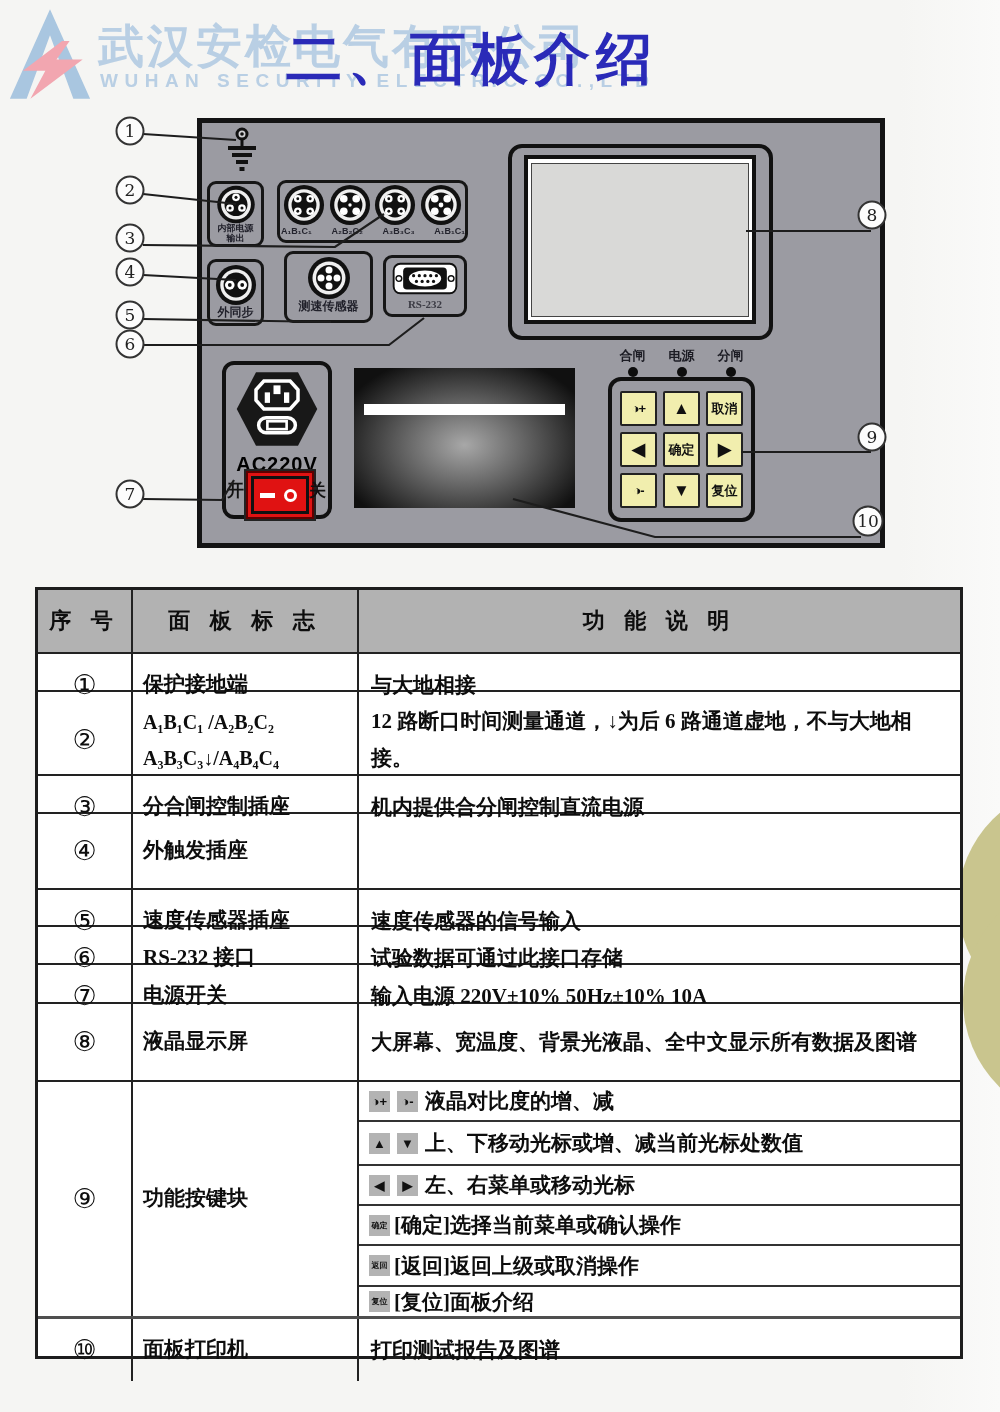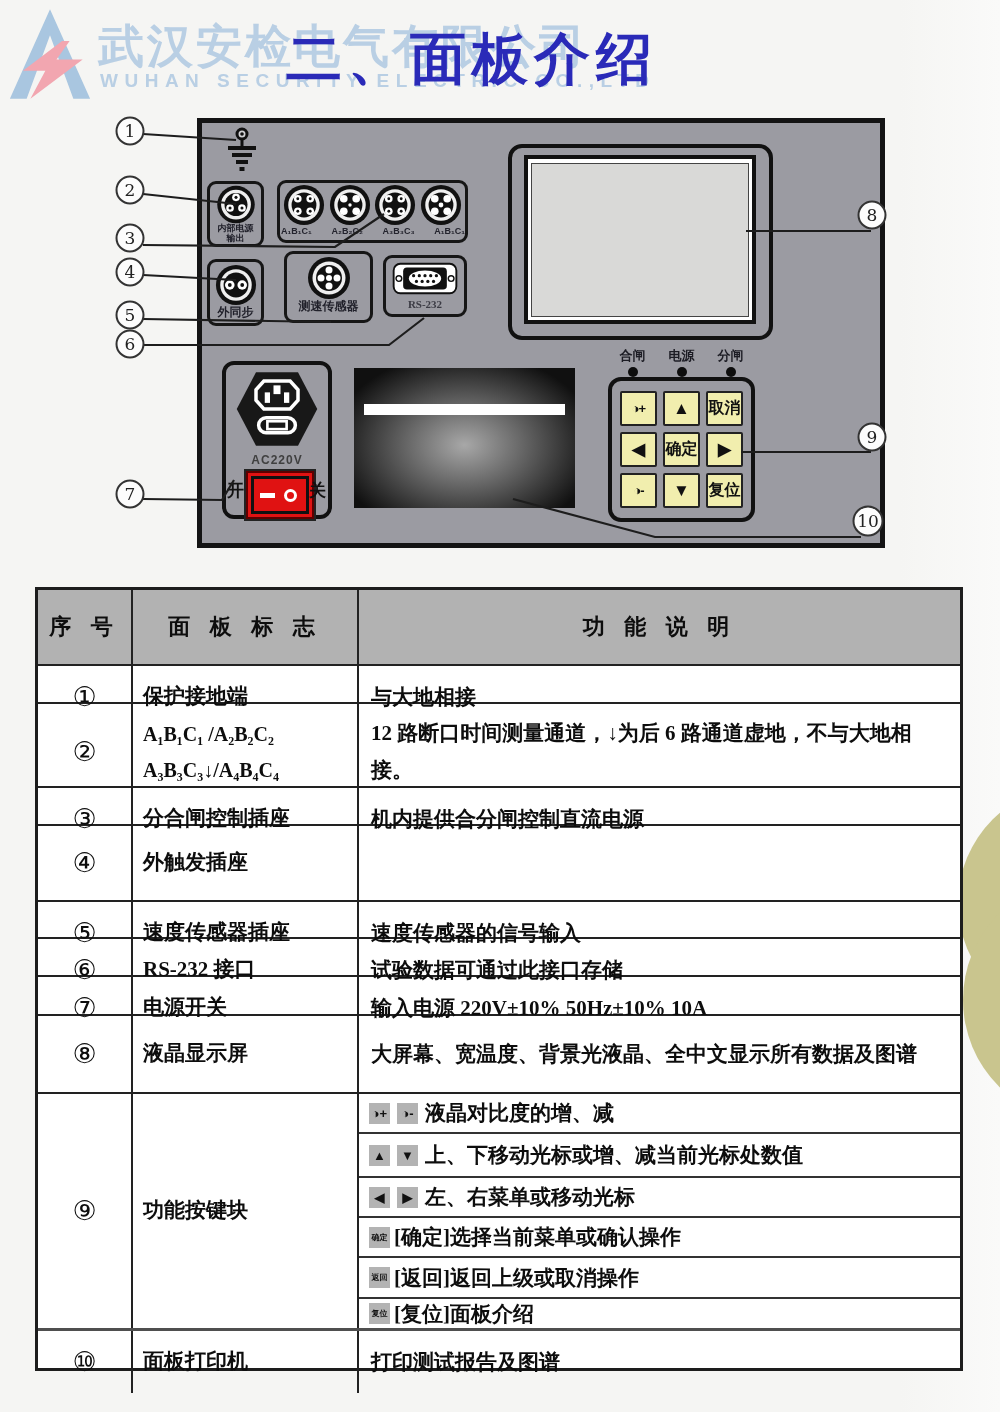--- a/index.html
+++ b/index.html
@@ -28,47 +28,47 @@
   .lcd-scr{position:absolute;left:3px;top:4px;right:3px;bottom:3px;background:#d9d9d7;border:1px solid #444;}
 
   .printer{position:absolute;left:152px;top:245px;width:221px;height:140px;background:radial-gradient(ellipse at 50% 55%, #a8a8a8 0%, #6a6a6a 35%, #101010 85%);}
   .pstripe{position:absolute;left:10px;top:36px;width:201px;height:11px;background:#fff;}
 
   .ledrow{position:absolute;left:406px;top:224px;width:147px;display:flex;justify-content:space-around;font-size:13px;font-weight:bold;color:#1c1c24;}
   .dots{position:absolute;left:406px;top:244px;width:147px;display:flex;justify-content:space-around;}
   .dots i{width:10px;height:10px;border-radius:50%;background:#0d0d0d;}
 
   .keypad{position:absolute;left:406px;top:254px;width:147px;height:145px;border:4px solid #111;border-radius:13px;box-sizing:border-box;display:grid;grid-template-columns:repeat(3,37px);grid-template-rows:repeat(3,35px);gap:6px;justify-content:center;align-content:center;}
-  .key{background:#f1eeae;border:2px solid #222;box-sizing:border-box;display:flex;align-items:center;justify-content:center;font-weight:bold;color:#111;font-size:16px;border-radius:2px;white-space:nowrap;}
+  .key{background:#f1eeae;border:2px solid #222;box-sizing:border-box;display:flex;align-items:center;justify-content:center;font-weight:bold;color:#111;font-size:13px;border-radius:2px;white-space:nowrap;}
   .key.arr{font-size:17px;}
   .key.ctr{font-size:13px;letter-spacing:-1px;}
 
   .power{position:absolute;left:20px;top:238px;width:110px;height:158px;border:4px solid #111;border-radius:12px;box-sizing:border-box;}
   .acsvg{position:absolute;left:9px;top:4px;}
-  .aclbl{position:absolute;left:0;top:88px;width:100%;text-align:center;font-size:12px;font-weight:bold;color:#404040;letter-spacing:1px;}
+  .aclbl{position:absolute;left:0;top:88px;width:100%;text-align:center;font-size:20px;font-weight:bold;color:#000000;letter-spacing:1px;}
   .sw{position:absolute;left:20px;top:106px;width:64px;height:44px;background:#e01212;border:2px solid #5d0000;outline:2px solid #222;}
   .sw-in{position:absolute;left:3px;top:3px;right:3px;bottom:3px;border:3px solid #111;background:#e01212;display:flex;align-items:center;}
   .sw-dash{width:15px;height:5px;background:#fff;margin-left:6px;}
   .sw-ring{width:7px;height:7px;border:3.5px solid #fff;border-radius:50%;margin-left:9px;}
   .sw-on{position:absolute;left:1px;top:114px;font-size:17px;font-weight:bold;color:#111;}
   .sw-off{position:absolute;right:2px;top:114px;font-size:17px;font-weight:bold;color:#111;}
 
   .overlay{position:absolute;left:0;top:0;z-index:3;}
   .co-num{font-family:"DejaVu Serif",serif;font-size:17px;fill:#222;}
 
   
   .tbl{position:absolute;left:35px;top:587px;width:928px;border:3px solid #1d1d1d;background:#fff;z-index:2;box-sizing:border-box;font-family:"Liberation Serif",serif;color:#0d0d0d;}
   .trow{display:grid;grid-template-columns:95px 226px 1fr;box-sizing:border-box;}
   .trow + .trow{border-top:2px solid #222;}
   .trow.thick{border-top:3px solid #4f4f4f;}
   .tc{box-sizing:border-box;display:flex;align-items:center;}
   .tc.cnum{justify-content:center;font-size:27px;border-right:2px solid #222;}
   .tc.clab{padding:12px 10px;font-weight:bold;font-size:21px;border-right:2px solid #222;line-height:1.8;}
   .tc.cdesc{padding:4px 12px;font-weight:bold;font-size:21px;line-height:1.75;}
-  .thead{background:#b2b2b2;height:74px;}
+  .thead{background:#b2b2b2;height:62px;}
   .thead .tc{justify-content:center;font-weight:bold;font-size:22px;letter-spacing:7px;padding:0;}
   .pre{white-space:pre-line;}
   .subs{flex-direction:column;align-items:stretch;padding:0;display:flex;width:100%;}
   .sub{display:flex;align-items:center;padding:0 10px;box-sizing:border-box;}
   .sub + .sub{border-top:2px solid #333;}
   .chip{display:inline-flex;align-items:center;justify-content:center;width:21px;height:21px;background:#b3b3b3;color:#111;margin-right:7px;font-size:13px;font-weight:bold;flex:none;font-family:"Liberation Sans",sans-serif;}
   .chip:empty{display:none;}
   .chip.txt{font-size:8px;letter-spacing:0;margin-right:4px;}
   .subtext{font-weight:bold;font-size:21px;}
   .h38{height:38px;} .h84{height:84px;} .h76{height:76px;} .h37{height:37px;} .h39{height:39px;} .h78{height:78px;} .h236{height:236px;} .h40{height:40px;}

